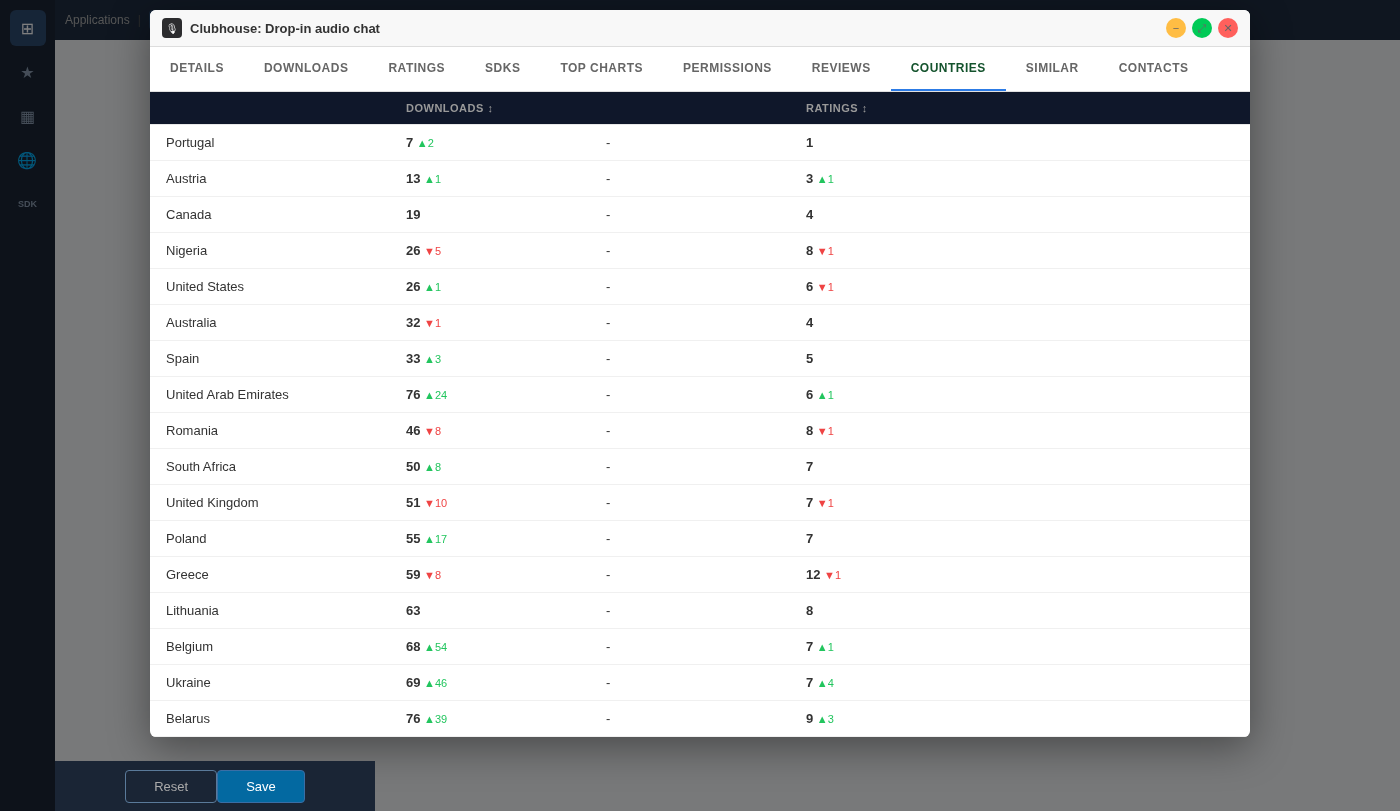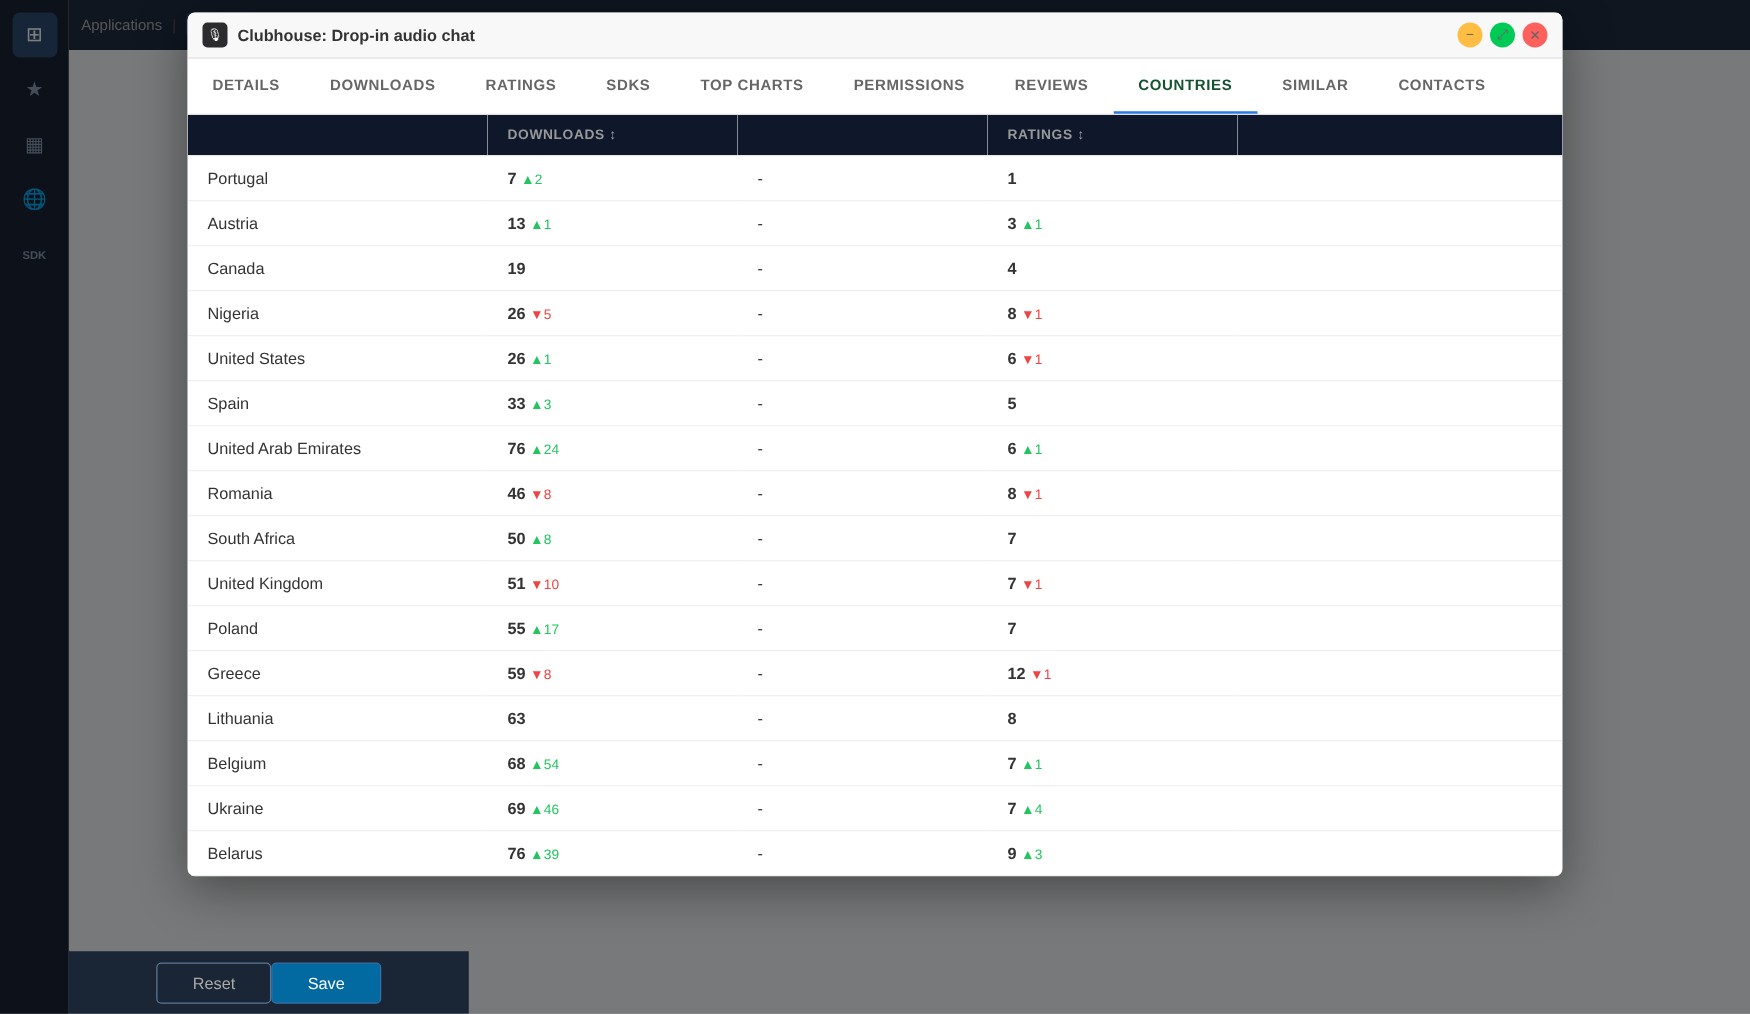--- a/index.html
+++ b/index.html
@@ -236,20 +236,27 @@
               <td></td>
             </tr>
             <tr>
               <td class="country-name">United States</td>
               <td><span class="rank-val">26</span> <span class="up triangle-up"></span><span class="up">1</span></td>
               <td class="dash">-</td>
               <td><span class="rank-val">6</span> <span class="down triangle-down"></span><span class="down">1</span></td>
               <td></td>
             </tr>
             <tr>
+              <td class="country-name">Australia</td>
+              <td><span class="rank-val">32</span> <span class="down triangle-down"></span><span class="down">1</span></td>
+              <td class="dash">-</td>
+              <td><span class="rank-val">4</span></td>
+              <td></td>
+            </tr>
+            <tr>
               <td class="country-name">Spain</td>
               <td><span class="rank-val">33</span> <span class="up triangle-up"></span><span class="up">3</span></td>
               <td class="dash">-</td>
               <td><span class="rank-val">5</span></td>
               <td></td>
             </tr>
             <tr>
               <td class="country-name">United Arab Emirates</td>
               <td><span class="rank-val">76</span> <span class="up triangle-up"></span><span class="up">24</span></td>
               <td class="dash">-</td>

